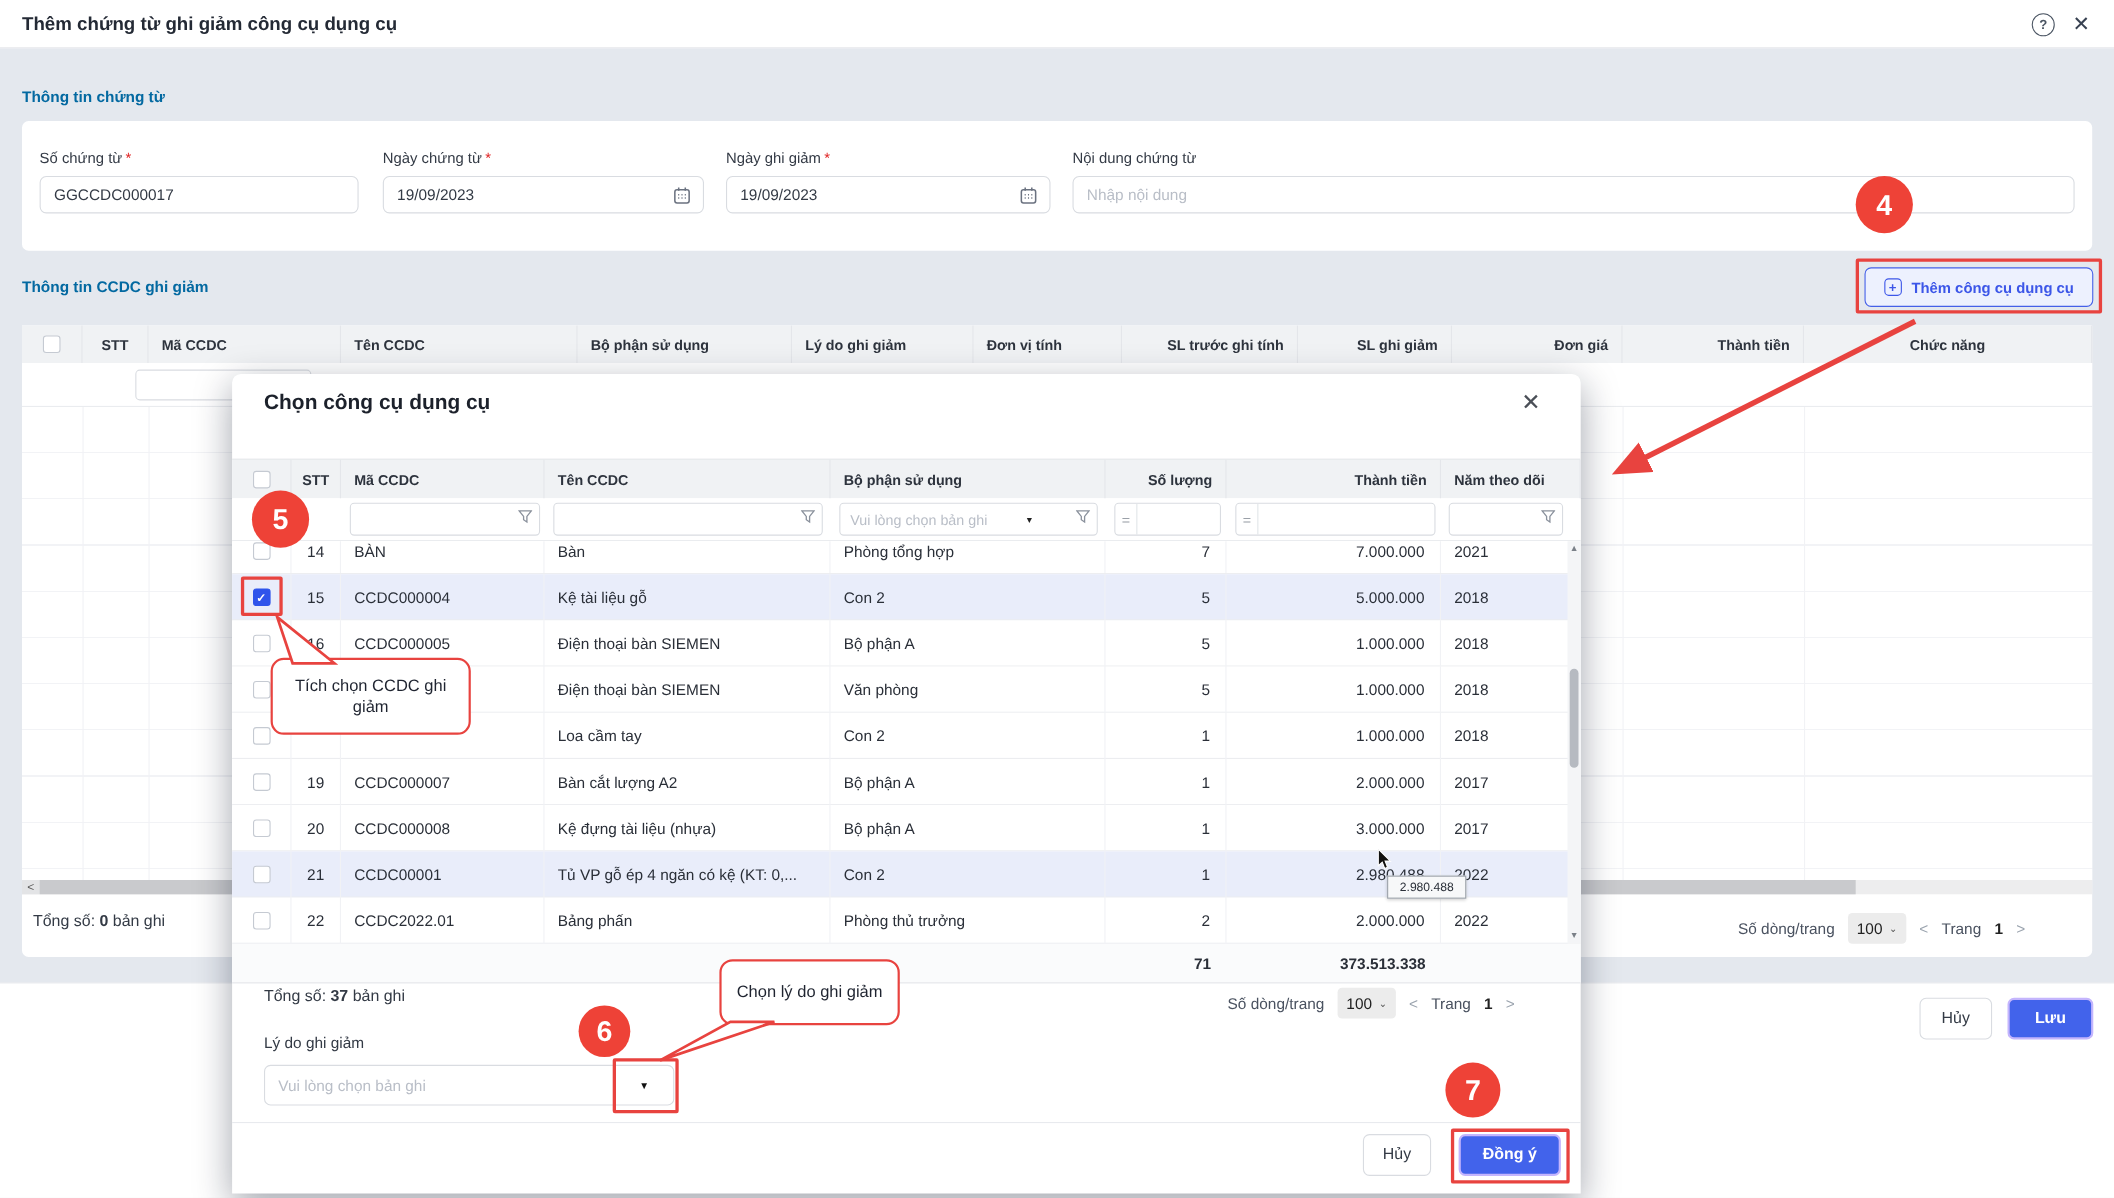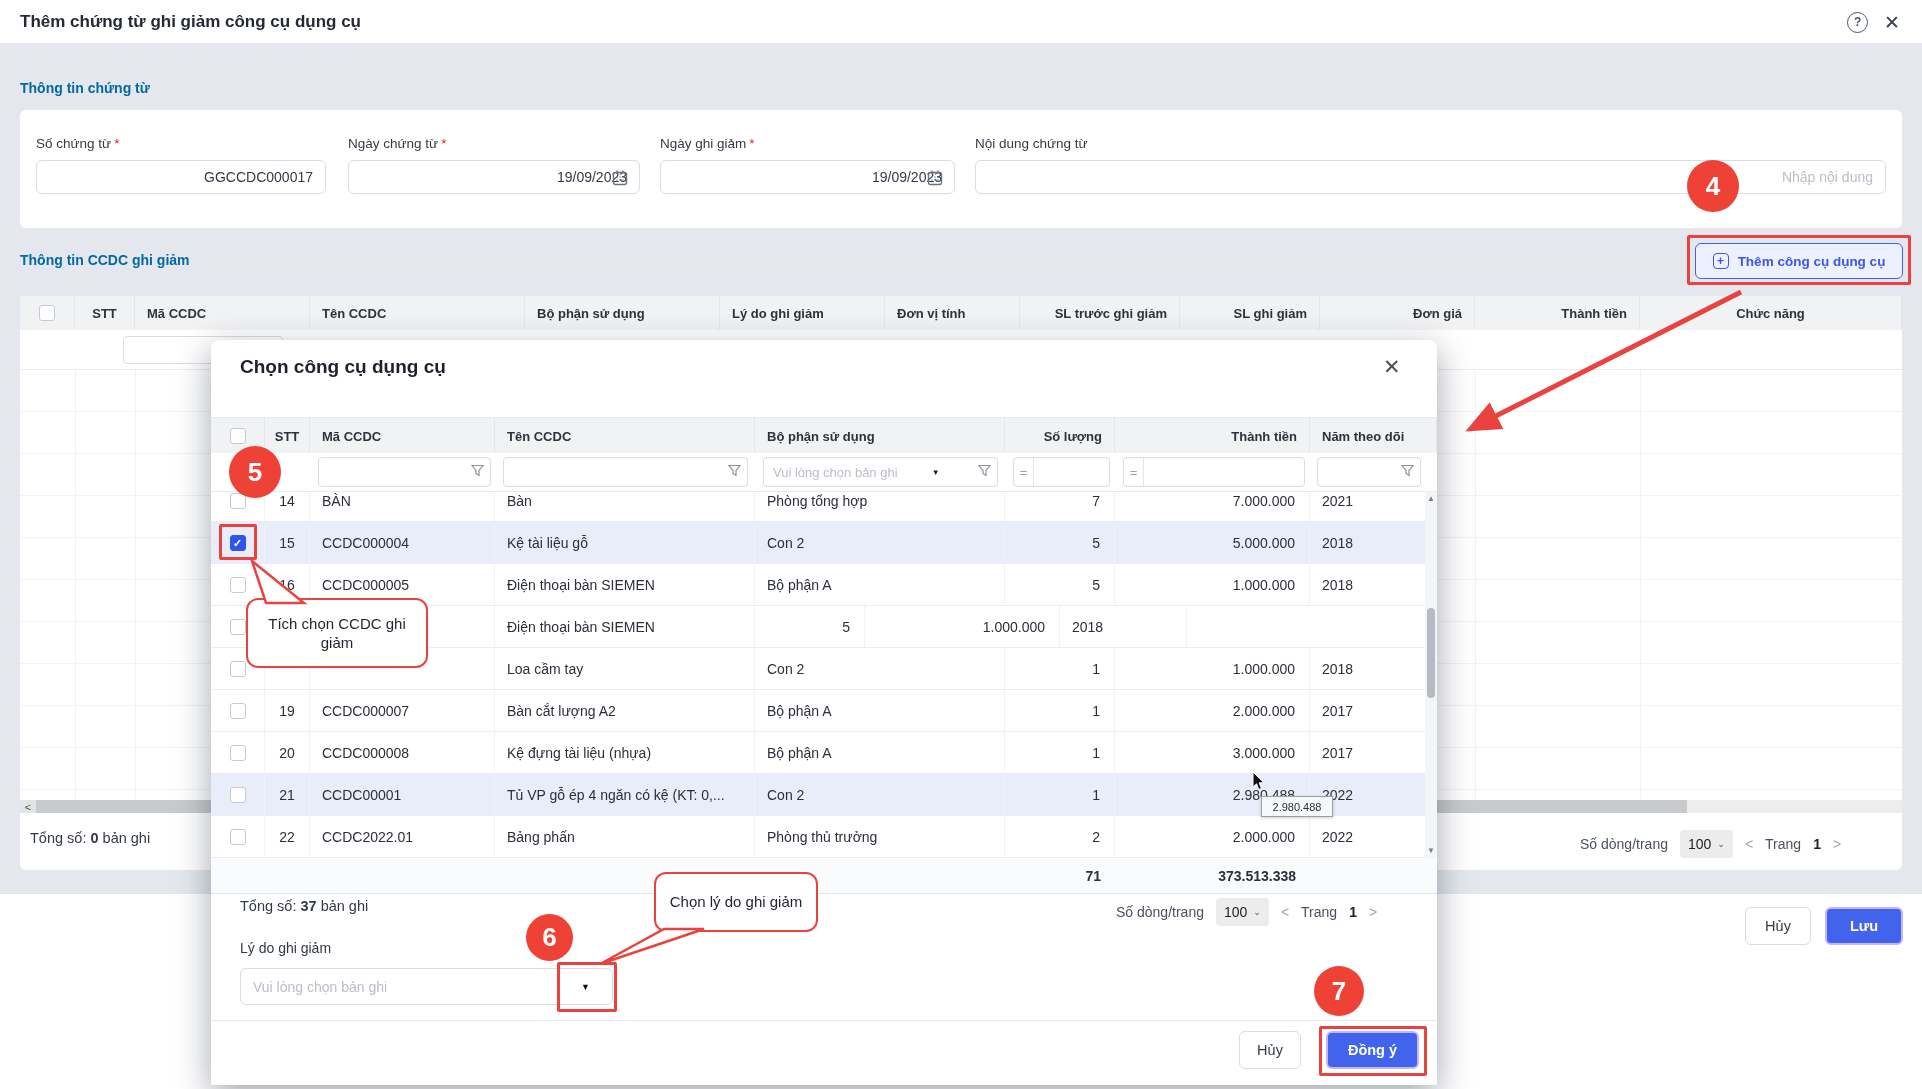--- a/index.html
+++ b/index.html
@@ -19,21 +19,21 @@
   .sec-label{position:absolute;font-size:14px;font-weight:bold;color:#0369a1;z-index:1;}
 
   
   .form-card{position:absolute;left:20px;top:110px;width:1882px;height:118px;background:#fff;
              border-radius:6px;z-index:1;}
   .fld{position:absolute;top:26px;}
   .fld .lbl{font-size:13.5px;color:#333a45;margin-bottom:9px;}
   .star{color:#e02424;margin-left:3px;}
   .inp{position:relative;height:34px;border:1px solid #d9dce1;border-radius:6px;background:#fff;
        display:flex;align-items:center;padding:0 12px;font-size:14px;color:#333a45;}
-  .inp input{border:none;outline:none;width:100%;font:inherit;color:inherit;background:transparent;padding:0;text-align:right;}
+  .inp input{border:none;outline:none;width:100%;font:inherit;color:inherit;background:transparent;padding:0;}
   .inp input::placeholder{color:#b9bec7;}
   .cal-ic{position:absolute;right:10px;top:8px;}
 
   
   .add-btn{position:absolute;left:1695px;top:243px;width:208px;height:36px;background:#edf1fe;
            border:1px solid #4560e8;border-radius:6px;display:flex;align-items:center;justify-content:center;
            gap:9px;color:#3c56e8;font-size:13.5px;font-weight:bold;z-index:1;}
   .plus-sq{width:16px;height:16px;border:1.6px solid #3c56e8;border-radius:4px;display:flex;
            align-items:center;justify-content:center;font-size:12px;font-weight:bold;line-height:1;}
 
@@ -213,21 +213,21 @@
     <div class="bg-head">
         <div class="hcell c" style="width: 55px;">
           <span class="cb"></span>
         </div>
         <div class="hcell c" style="width: 60px;">STT</div>
         <div class="hcell" style="width: 175px;">Mã CCDC</div>
         <div class="hcell" style="width: 215px;">Tên CCDC</div>
         <div class="hcell" style="width: 195px;">Bộ phận sử dụng</div>
         <div class="hcell" style="width: 165px;">Lý do ghi giảm</div>
         <div class="hcell" style="width: 135px;">Đơn vị tính</div>
-        <div class="hcell r" style="width: 160px;">SL trước ghi giảm</div>
+        <div class="hcell r" style="width: 160px;">SL trước ghi tính</div>
         <div class="hcell r" style="width: 140px;">SL ghi giảm</div>
         <div class="hcell r" style="width: 155px;">Đơn giá</div>
         <div class="hcell r" style="width: 165px;">Thành tiền</div>
         <div class="hcell c" style="width: 262px;">Chức năng</div>
       </div>
     <div class="bg-filter">
       <span class="mini-inp"></span>
     </div>
     <div class="bg-body">
       <span class="vline" style="left:55px;"></span>
@@ -351,20 +351,21 @@
           <div class="mcell r" style="width: 195px;">1.000.000</div>
           <div class="mcell " style="width: 127px;">2018</div>
         </div>
         <div class="mrow">
           <div class="mcell c" style="width: 54px;">
             <span class="cb"></span>
           </div>
           <div class="mcell c" style="width: 45px;"></div>
           <div class="mcell " style="width: 185px;"></div>
           <div class="mcell " style="width: 260px;">Điện thoại bàn SIEMEN</div>
+          <div class="mcell " style="width: 250px;">Văn phòng</div>
           <div class="mcell r" style="width: 110px;">5</div>
           <div class="mcell r" style="width: 195px;">1.000.000</div>
           <div class="mcell " style="width: 127px;">2018</div>
         </div>
         <div class="mrow">
           <div class="mcell c" style="width: 54px;">
             <span class="cb"></span>
           </div>
           <div class="mcell c" style="width: 45px;"></div>
           <div class="mcell " style="width: 185px;"></div>

